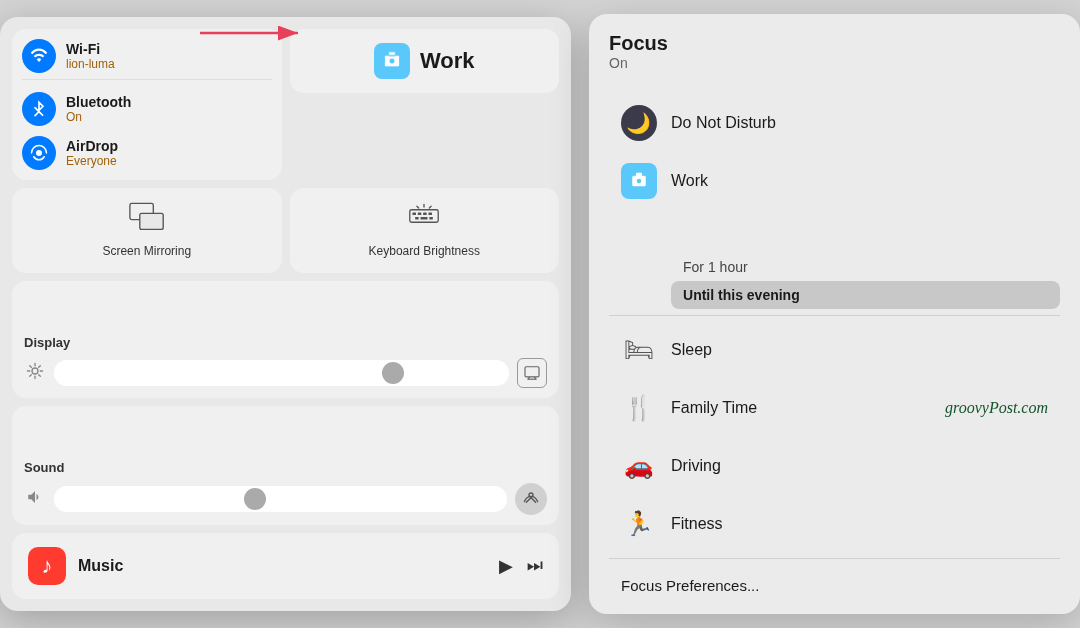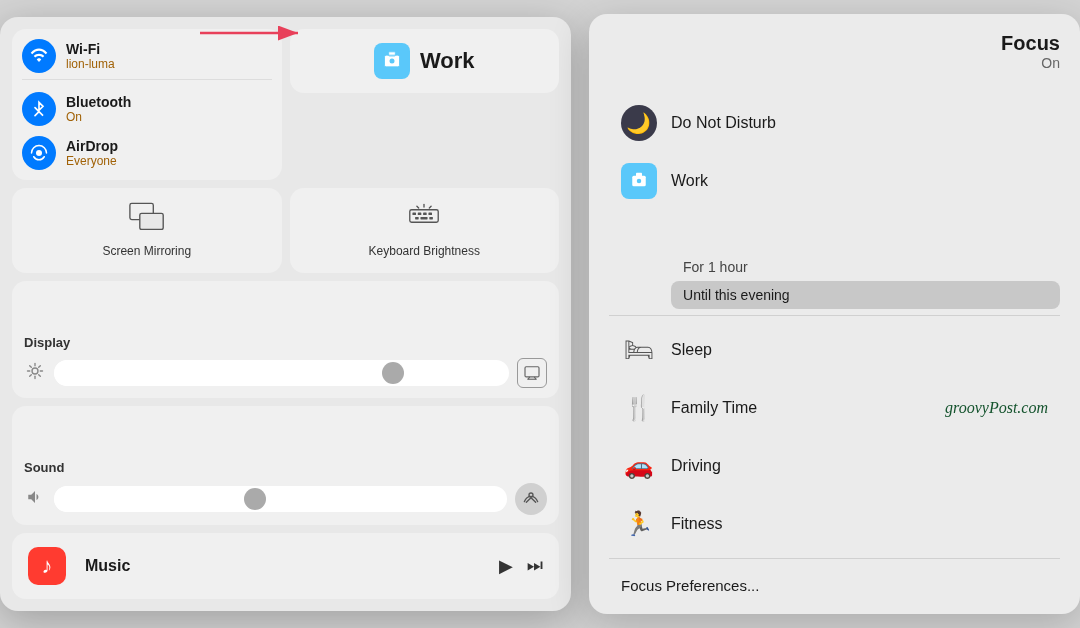--- a/index.html
+++ b/index.html
@@ -259,21 +259,20 @@
       justify-content: center;
       font-size: 22px;
       color: white;
     }
 
     .music-label {
       flex: 1;
       font-size: 16px;
       font-weight: 600;
       color: #1a1a1a;
-      margin-left: 7px;
     }
 
     .music-controls {
       display: flex;
       gap: 14px;
       align-items: center;
     }
 
     .music-btn {
       font-size: 18px;
@@ -285,21 +284,20 @@
     .focus-panel {
       width: 500px;
       background: #ebebeb;
       border-radius: 18px;
       padding: 18px 20px;
       box-shadow: 0 10px 40px rgba(0,0,0,0.2);
     }
 
     .focus-header {
       margin-bottom: 24px;
-      text-align: right;
     }
 
     .focus-title {
       font-size: 20px;
       font-weight: 700;
       color: #1a1a1a;
     }
 
     .focus-status {
       font-size: 14px;
@@ -351,21 +349,21 @@
     .focus-sub-item {
       padding: 6px 12px;
       border-radius: 8px;
       font-size: 14px;
       color: #444;
       cursor: pointer;
     }
 
     .focus-sub-item.selected {
       background: #c8c8c8;
-      font-weight: 400;
+      font-weight: 700;
       color: #1a1a1a;
     }
 
     .focus-divider {
       height: 1px;
       background: #d0d0d0;
       margin: 6px 0;
     }
 
     .focus-preferences {

